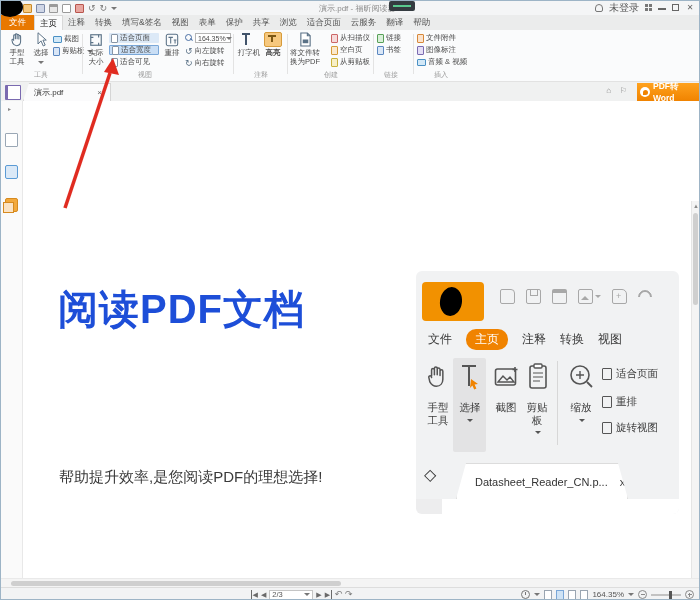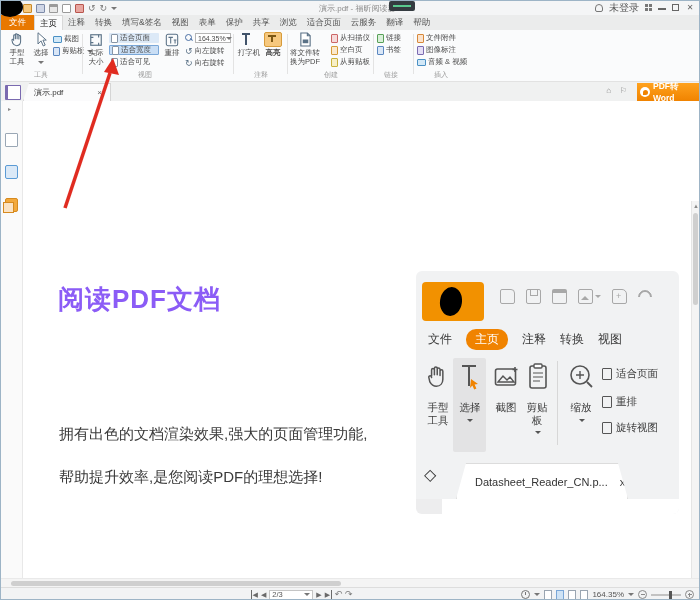--- a/index.html
+++ b/index.html
@@ -77,21 +77,21 @@
   .dticon{font-size:8px;color:#8a8a8a;}
   
   .main{position:absolute;left:0;top:100px;right:0;height:477px;background:#fff;}
   .sidebar{position:absolute;left:0;top:0;width:21px;height:477px;background:#fafafa;border-right:1px solid #e8e8e8;}
   .sbi{position:absolute;left:4px;width:13px;height:14px;box-sizing:border-box;}
   .sb-page{border:1px solid #9aa7b5;background:#fff;border-radius:1px;}
   .sb-thumb{border:1px solid #5b9bd5;background:#dbe9f7;border-radius:2px;}
   .sb-comm{background:#f3a93c;border:1px solid #d78a1e;border-radius:2px;}
   .sb-comm:after{content:"";position:absolute;left:-3px;top:3px;width:9px;height:9px;background:#fbe3c4;border:1px solid #d78a1e;}
   
-  .h1{position:absolute;left:57px;top:181px;font-size:26px;font-weight:bold;color:#8b5cf6;letter-spacing:1px;}
+  .h1{position:absolute;left:57px;top:181px;font-size:40px;font-weight:bold;color:#1d4ed8;letter-spacing:1px;}
   .h2{position:absolute;left:57px;top:255px;font-size:20px;font-weight:600;color:#151515;}
   .body1{position:absolute;left:58px;top:324px;font-size:15px;color:#3a3a3a;}
   .body2{position:absolute;left:58px;top:367px;font-size:15px;color:#3a3a3a;}
   
   .card{position:absolute;left:415px;top:170px;width:263px;height:243px;background:#f1f2f3;border-radius:6px;overflow:hidden;}
   .clogo{position:absolute;left:6px;top:11px;width:62px;height:39px;background:#f29100;border-radius:4px;}
   .clogo:after{content:"";position:absolute;left:18px;top:5px;width:22px;height:29px;background:#000;border-radius:50%;transform:rotate(8deg);}
   .cicons{position:absolute;left:84px;top:18px;display:flex;gap:11px;align-items:center;color:#a8a8a8;}
   .gico{width:15px;height:15px;border:1.5px solid #a8a8a8;box-sizing:border-box;}
   .gi-folder{border-radius:2px 4px 2px 2px;}
@@ -353,21 +353,20 @@
 
   <div class="main">
     <div class="sidebar">
       <span class="sArr" style="left:7px;top:5px;">▸</span>
       <span class="sbi sb-page" style="top:32px;"></span>
       <span class="sbi sb-thumb" style="top:64px;"></span>
       <span class="sbi sb-comm" style="top:97px;"></span>
     </div>
 
     <div class="h1">阅读PDF文档</div>
-    <div class="body1">拥有出色的文档渲染效果,强大的页面管理功能,</div>
     <div class="body2">帮助提升效率,是您阅读PDF的理想选择!</div>
 
     <div class="card">
       <div class="clogo"></div>
       <div class="cicons">
         <span class="gico gi-folder"></span>
         <span class="gico gi-save"></span>
         <span class="gico gi-print"></span>
         <span style="display:flex;align-items:center;gap:2px;">
             <span class="gico gi-exp"></span>

